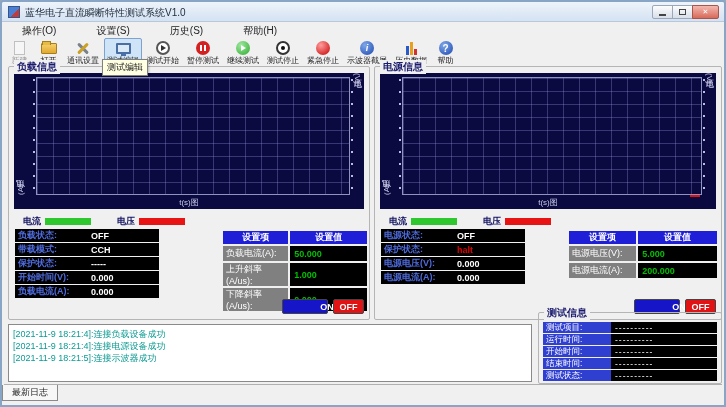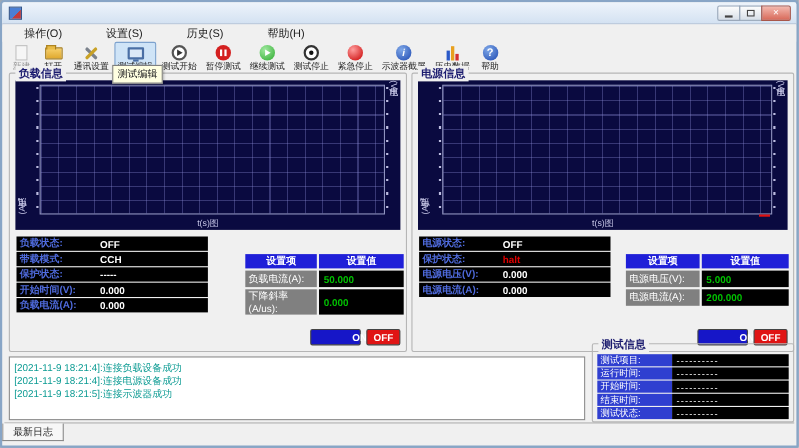--- a/index.html
+++ b/index.html
@@ -77,21 +77,21 @@
   .xlab { position:absolute; bottom:1px; left:0; right:0; text-align:center; color:#c8c8e8; font-size:8px; }
   .redtick { position:absolute; right:16px; bottom:12px; width:10px; height:2px; background:#e01010; }
 
   
   .legend { position:absolute; left:14px; top:148px; height:12px; display:flex; align-items:center; }
   .lglab { font-size:9px; font-weight:bold; color:#101060; margin-right:4px; }
   .sw { width:46px; height:7px; margin-right:26px; }
   .sw.green { background:#2ec82e; } .sw.red { background:#e81414; }
 
   
-  .stable { position:absolute; left:6px; top:148px; width:174px;text-decoration:underline; }
+  .stable { position:absolute; left:6px; top:162px; width:144px;text-decoration:underline; }
   .srow { display:flex; height:13px; background:#000; margin-bottom:1px; align-items:center; }
   .slab { width:76px; font-size:9px; font-weight:bold; color:#4f6bdd; padding-left:3px; }
   .sval { flex:1; font-size:9px; font-weight:bold; color:#fff; }
   .sval.red { color:#e00000; }
 
   
   .settable { position:absolute; top:162px; border-collapse:separate; border-spacing:2px; background:#f0f0f0; }
   #load-group .settable { left:212px; width:148px; }
   #power-group .settable { left:192px; width:152px; }
   .settable .hd { background:#1f1fd8; color:#fff; font-size:9px; font-weight:bold; text-align:center; height:13px; }
@@ -119,20 +119,21 @@
   .tab { position:absolute; left:0; top:383px; width:56px; height:16px; background:#f7f7f7; border:1px solid #8a8a8a; border-top:none;
          font-size:9px; color:#222; display:flex; align-items:center; justify-content:center; }
 </style>
 </head>
 <body>
 
 <div class="win">
 
   <div class="titlebar">
     <span class="appicon"></span>
+    <span class="title">蓝华电子直流瞬断特性测试系统V1.0</span>
     <div class="winbtns">
       <div class="wbtn">
           <span class="glyph-min"></span>
         </div>
       <div class="wbtn">
           <span class="glyph-max"></span>
         </div>
       <div class="wbtn close">
           <span>✕</span>
         </div>
@@ -277,20 +278,24 @@
     </div>
     <table class="settable">
       <tbody>
           <tr>
             <td class="hd">设置项</td>
           <td class="hd">设置值</td>
           </tr>
       <tr>
             <td class="lb">负载电流(A):</td>
           <td class="vl">50.000</td>
+          </tr>
+      <tr>
+            <td class="lb">上升斜率(A/us):</td>
+          <td class="vl">1.000</td>
           </tr>
       <tr>
             <td class="lb">下降斜率(A/us):</td>
           <td class="vl">0.000</td>
           </tr>
     </tbody>
       </table>
     <div class="onoff">
       <div class="btn on">ON</div>
       <div class="btn off">OFF</div>

